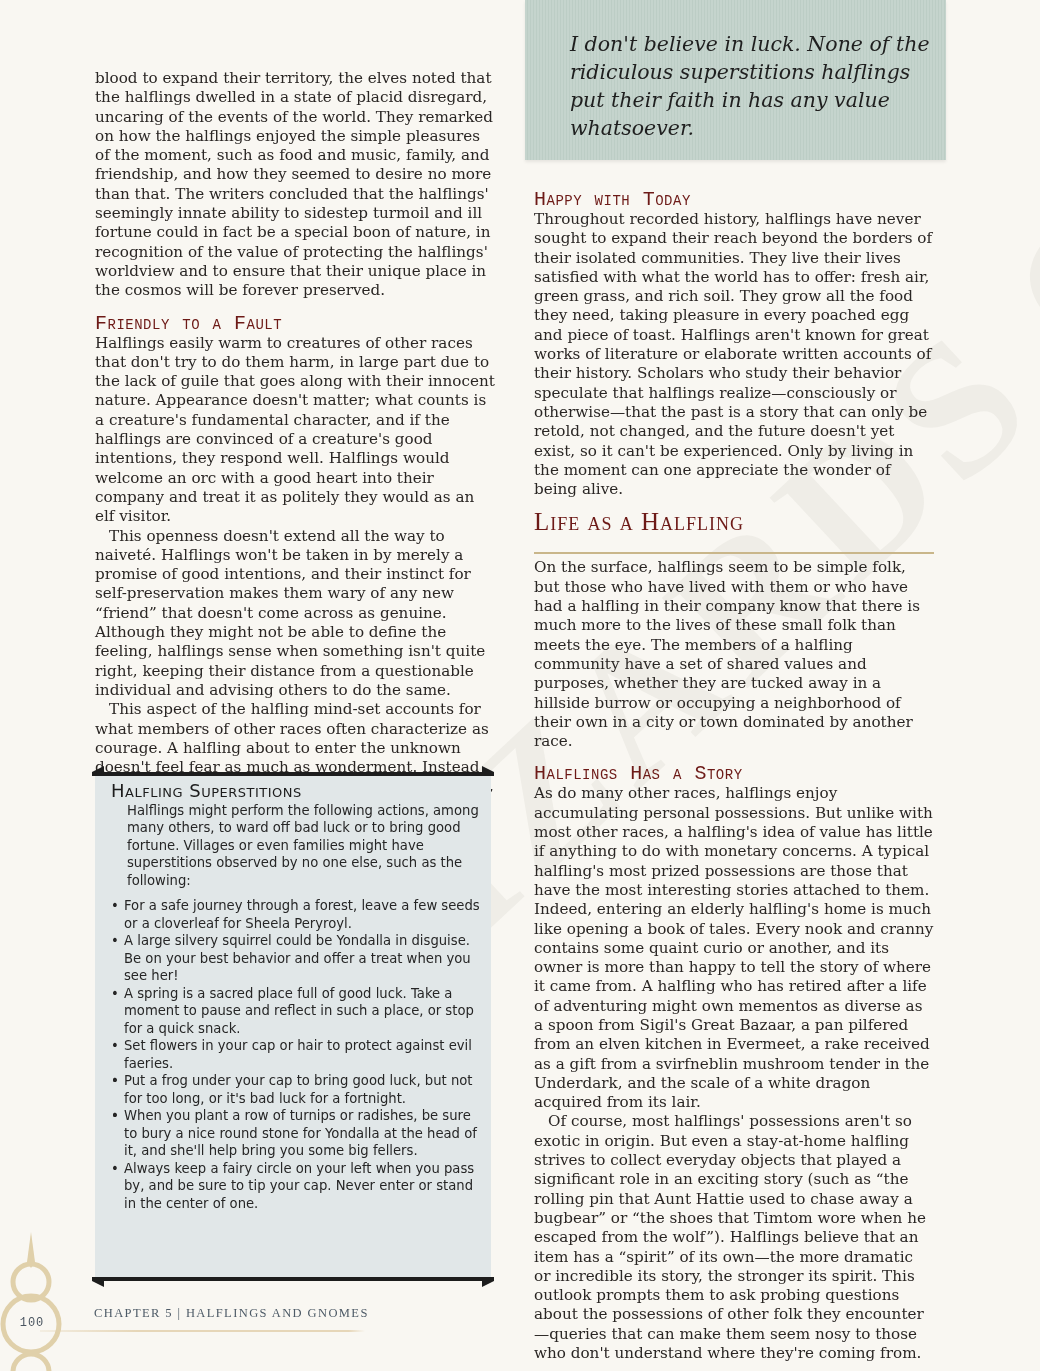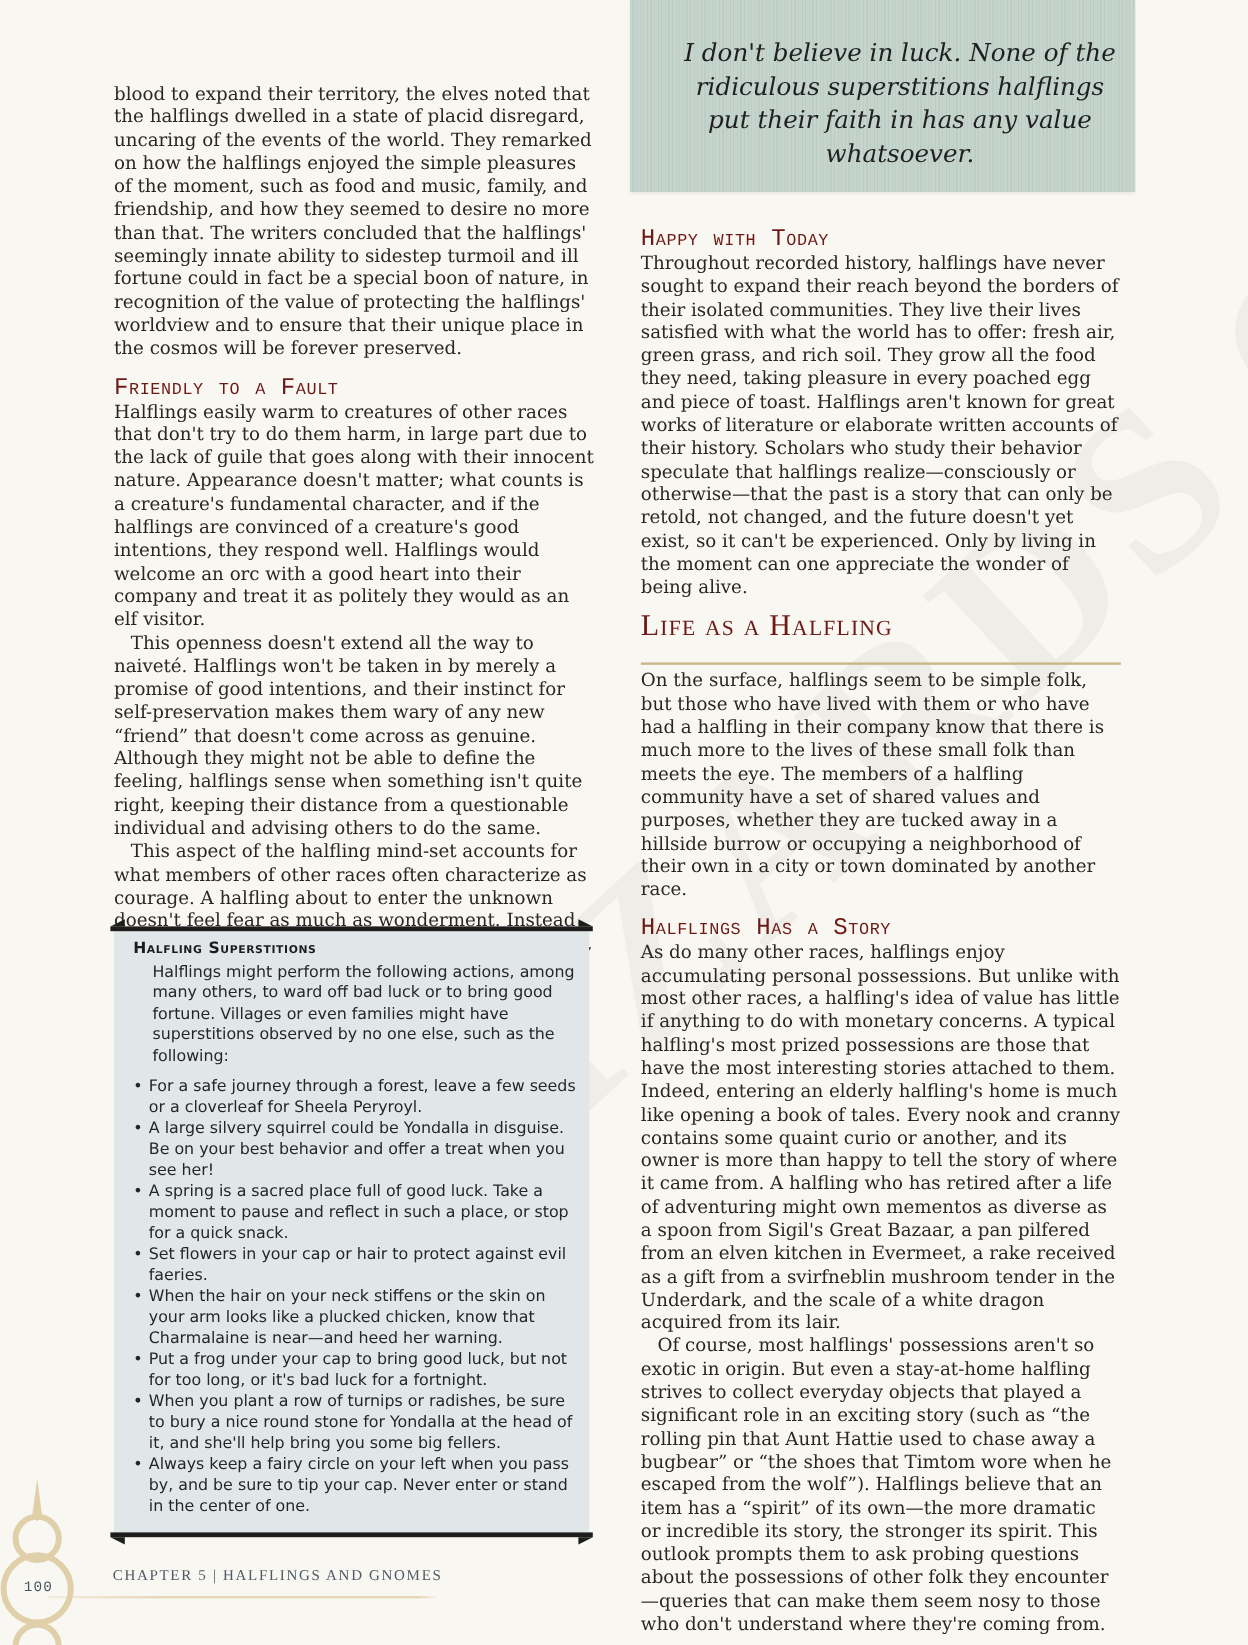--- a/index.html
+++ b/index.html
@@ -31,21 +31,20 @@
   h2.major {
     margin: 9px 0 4px 0; font-weight: normal;
     font-family: "Liberation Serif", serif; font-size: 25px; line-height: 28px;
     color: #6d1a17; font-variant: small-caps; letter-spacing: 1px;
     border-bottom: 2px solid #c9b68a; padding-bottom: 16px;
   }
   .quote {
     position: absolute; left: 525px; top: 0; width: 421px; height: 160px;
     background: repeating-linear-gradient(90deg, #c5d4cd 0px, #c5d4cd 2px, #bccdc5 2px, #bccdc5 3px);
     box-shadow: 0 2px 3px rgba(0,0,0,0.08);
-    text-align: center;
   }
   .quote-text {
     position: absolute; left: 45px; top: 30px; width: 360px;
     font-family: "DejaVu Serif", serif; font-style: italic;
     font-size: 20.5px; line-height: 28px; color: #1f1f1f;
   }
   .sidebar {
     position: absolute; left: 95px; top: 774px; width: 396px; height: 504px;
     background: #e1e7e8;
   }
@@ -60,22 +59,22 @@
   .sidebar-bar.top::before { left: 0; top: -6px; border-left: 12px solid transparent; border-bottom: 6px solid #1d1d1d; }
   .sidebar-bar.top::after { right: 0; top: -6px; border-right: 12px solid transparent; border-bottom: 6px solid #1d1d1d; }
   .sidebar-bar.bottom::before { left: 0; top: 4px; border-left: 12px solid transparent; border-top: 6px solid #1d1d1d; }
   .sidebar-bar.bottom::after { right: 0; top: 4px; border-right: 12px solid transparent; border-top: 6px solid #1d1d1d; }
   .sidebar-inner {
     position: absolute; left: 16px; top: 8px; width: 370px;
     font-family: "DejaVu Sans", sans-serif; font-size: 13.2px; line-height: 17.5px;
     color: #262626;
   }
   .sidebar-title {
-    font-family: "DejaVu Sans", sans-serif; font-weight: bold;
-    font-variant: small-caps; font-size: 13px; letter-spacing: 0.5px;
+    font-family: "DejaVu Sans", sans-serif; font-weight: normal;
+    font-variant: small-caps; font-size: 18px; letter-spacing: 0.5px;
     margin: 0 0 2px 0; color: #1c1c1c;
   }
   .sidebar-intro { margin: 0 0 8px 16px; }
   ul.bullets { margin: 0; padding: 0; list-style: none; }
   ul.bullets li { position: relative; padding-left: 13px; margin: 0; }
   ul.bullets li .dot { position: absolute; left: 0; top: 0; }
   .ornament { position: absolute; left: -10px; top: 1232px; width: 90px; height: 140px; }
   .footer-line {
     position: absolute; left: 40px; top: 1330px; width: 325px; height: 2px;
     background: linear-gradient(90deg, rgba(220,200,160,0.2), #e6d6b8 30%, #e6d6b8 95%, rgba(230,214,184,0));
@@ -111,21 +110,21 @@
 <div class="sidebar">
   <div class="sidebar-bar top"></div>
   <div class="sidebar-inner">
     <div class="sidebar-title">Halfling Superstitions</div>
     <p class="sidebar-intro">Halflings might perform the following actions, among many others, to ward off bad luck or to bring good fortune. Villages or even families might have superstitions observed by no one else, such as the following:</p>
     <ul class="bullets">
       <li><span class="dot">•</span><span>For a safe journey through a forest, leave a few seeds or a cloverleaf for Sheela Peryroyl.</span></li>
       <li><span class="dot">•</span><span>A large silvery squirrel could be Yondalla in disguise. Be on your best behavior and offer a treat when you see her!</span></li>
       <li><span class="dot">•</span><span>A spring is a sacred place full of good luck. Take a moment to pause and reflect in such a place, or stop for a quick snack.</span></li>
       <li><span class="dot">•</span><span>Set flowers in your cap or hair to protect against evil faeries.</span></li>
-      <li><span class="dot">•</span><span>When the hair on your neck stiffens or the skin on your arm looks like a plucked chicken, know that Charmalaine is near—and heed her warning.</span></li>
+      <li><span class="dot">•</span></li>
       <li><span class="dot">•</span><span>Put a frog under your cap to bring good luck, but not for too long, or it's bad luck for a fortnight.</span></li>
       <li><span class="dot">•</span></li>
       <li><span class="dot">•</span><span>When you plant a row of turnips or radishes, be sure to bury a nice round stone for Yondalla at the head of it, and she'll help bring you some big fellers.</span></li>
       <li><span class="dot">•</span><span>Always keep a fairy circle on your left when you pass by, and be sure to tip your cap. Never enter or stand in the center of one.</span></li>
     </ul>
   </div>
   <div class="sidebar-bar bottom"></div>
 </div>
 
 <div class="col col-right">

